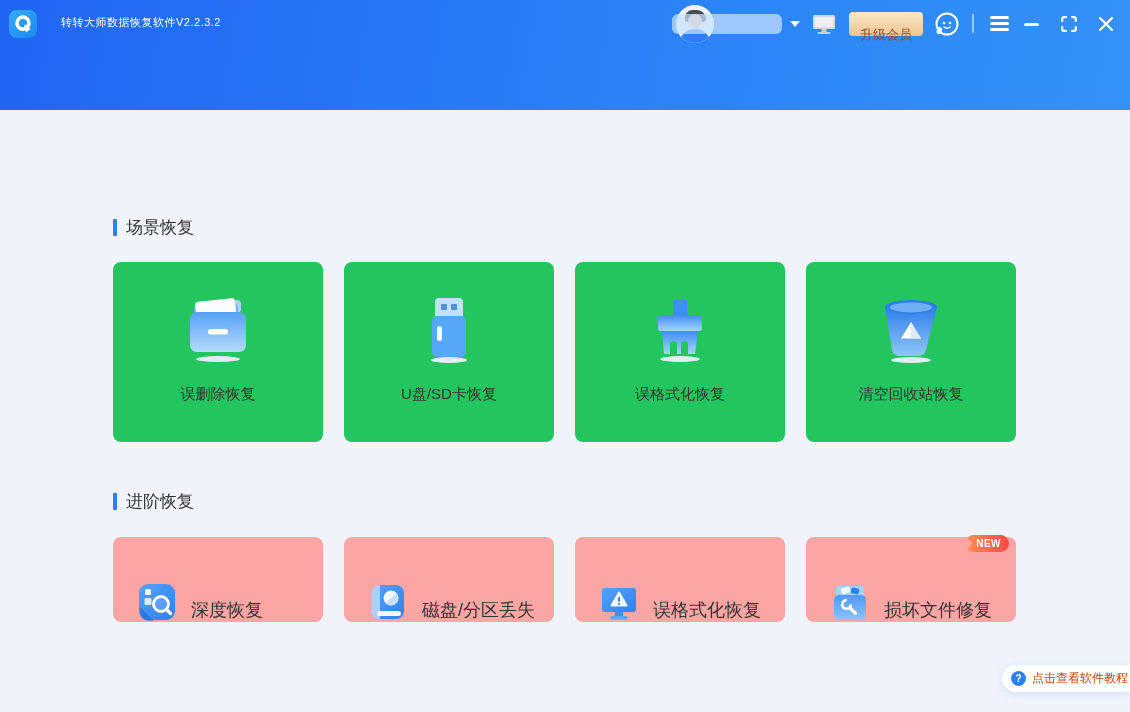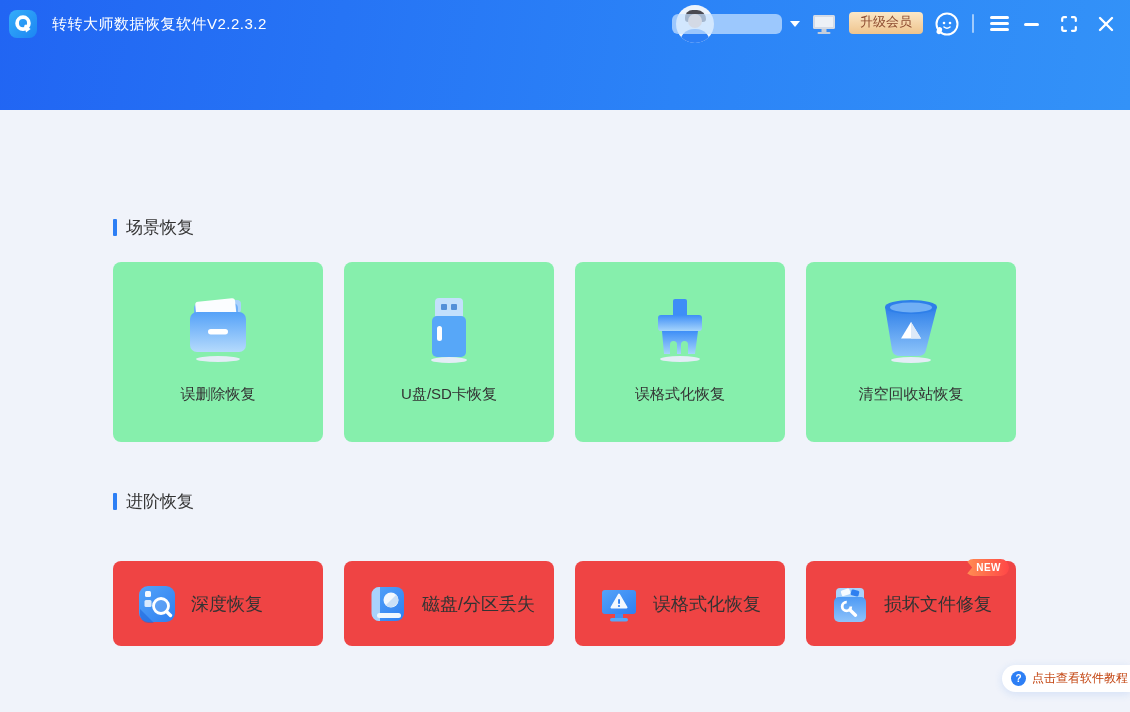--- a/index.html
+++ b/index.html
@@ -13,21 +13,21 @@
   .header {
     position:absolute; top:0; left:0; width:1130px; height:110px;
     background:linear-gradient(100deg,#2165F3 0%,#2B83F7 60%,#3392F8 100%);
   }
   .logo {
     position:absolute; left:9px; top:10px; width:28px; height:28px;
     border-radius:8px; background:linear-gradient(135deg,#35ADF9,#1C86F3);
     display:flex; align-items:center; justify-content:center;
   }
   .app-title {
-    position:absolute; left:52px; top:15px; color:#fff; font-size:15px;
+    position:absolute; left:61px; top:15px; color:#fff; font-size:11px;
     letter-spacing:0.5px; font-weight:500;
   }
   .user-area { position:absolute; left:672px; top:5px; width:130px; height:40px; }
   .avatar {
     position:absolute; left:4px; top:0; width:38px; height:38px; border-radius:50%;
     background:#EDF4FC; overflow:hidden;
   }
   .avatar .hair { position:absolute; left:9px; top:5px; width:21px; height:12px; background:#4A4A52; border-radius:10px 12px 4px 4px; }
   .avatar .face { position:absolute; left:12px; top:9px; width:14px; height:14px; background:#F0C2A0; border-radius:50%; }
   .avatar .body { position:absolute; left:4px; top:24px; width:30px; height:18px; background:#2D7FF5; border-radius:14px 14px 0 0; }
@@ -35,24 +35,24 @@
     position:absolute; left:0; top:9px; width:110px; height:20px;
     background:rgba(199,226,255,0.72); border-radius:6px;
   }
   .caret {
     position:absolute; left:118px; top:16px; width:0; height:0;
     border-left:5px solid transparent; border-right:5px solid transparent;
     border-top:6px solid #fff;
   }
   .monitor-btn { position:absolute; left:811px; top:13px; width:26px; height:22px; }
   .upgrade-btn {
-    position:absolute; left:849px; top:12px; height:22px; padding:0 11px;
+    position:absolute; left:849px; top:12px; height:16px; padding:12px 11px;
     background:linear-gradient(180deg,#FBE8C8,#EFC48D);
     color:#8C4A2F; font-size:13px; line-height:22px; border-radius:4px; border:none;
-    cursor:pointer; font-family:Liberation Mono, monospace;
+    cursor:pointer; font-family:Liberation Serif, serif;
   }
   .service-btn { position:absolute; left:934px; top:11px; width:26px; height:26px; }
   .tb-divider { position:absolute; left:972px; top:14px; width:2px; height:19px; background:rgba(255,255,255,0.55); border-radius:1px; }
   .menu-btn { position:absolute; left:990px; top:16px; width:19px; height:15px; display:flex; flex-direction:column; justify-content:space-between; cursor:pointer; }
   .menu-btn span { display:block; height:2.6px; background:#fff; border-radius:2px; }
   .min-btn { position:absolute; left:1024px; top:23px; width:15px; height:2.6px; background:#fff; border-radius:2px; cursor:pointer; }
   .max-btn { position:absolute; left:1061px; top:16px; width:16px; height:16px; cursor:pointer; }
   .close-btn { position:absolute; left:1096px; top:14px; width:20px; height:20px; cursor:pointer; }
 
   
@@ -63,29 +63,29 @@
   }
   .section-title .bar { width:4px; height:17px; background:#2D7FF5; border-radius:1px; margin-right:9px; }
   .title-scene { top:106px; }
   .title-advanced { top:380px; }
 
   .card-row { position:absolute; left:113px; display:flex; gap:21px; }
   .row-scene { top:152px; }
   .row-advanced { top:427px; }
 
   .big-card {
-    width:210px; height:180px; background:#86efac; border-radius:8px;
+    width:210px; height:180px; background:#22c55e; border-radius:8px;
     display:flex; flex-direction:column; align-items:center; cursor:pointer;
   }
   .big-card .icon-box { margin-top:33px; height:70px; display:flex; align-items:flex-start; justify-content:center; }
   .big-card .card-label { margin-top:20px; font-size:15px; color:#333; }
 
   .small-card {
-    position:relative; width:210px; height:85px; background:#ef4444; border-radius:8px;
-    display:flex; align-items:center; padding-left:24px; cursor:pointer;margin-top:24px;
+    position:relative; width:210px; height:85px; background:#fca5a5; border-radius:8px;
+    display:flex; align-items:flex-end; padding-left:24px; cursor:pointer;
   }
   .small-card .s-icon { width:40px; height:40px; flex:0 0 40px; }
   .small-card .card-label { margin-left:14px; font-size:18px; color:#333; }
 
   .new-badge {
     position:absolute; top:-2px; right:7px; height:17px; border-radius:9px;
     overflow:hidden;
   }
   .new-badge .inner {
     height:100%; padding:0 8px 0 11px; line-height:17px;

